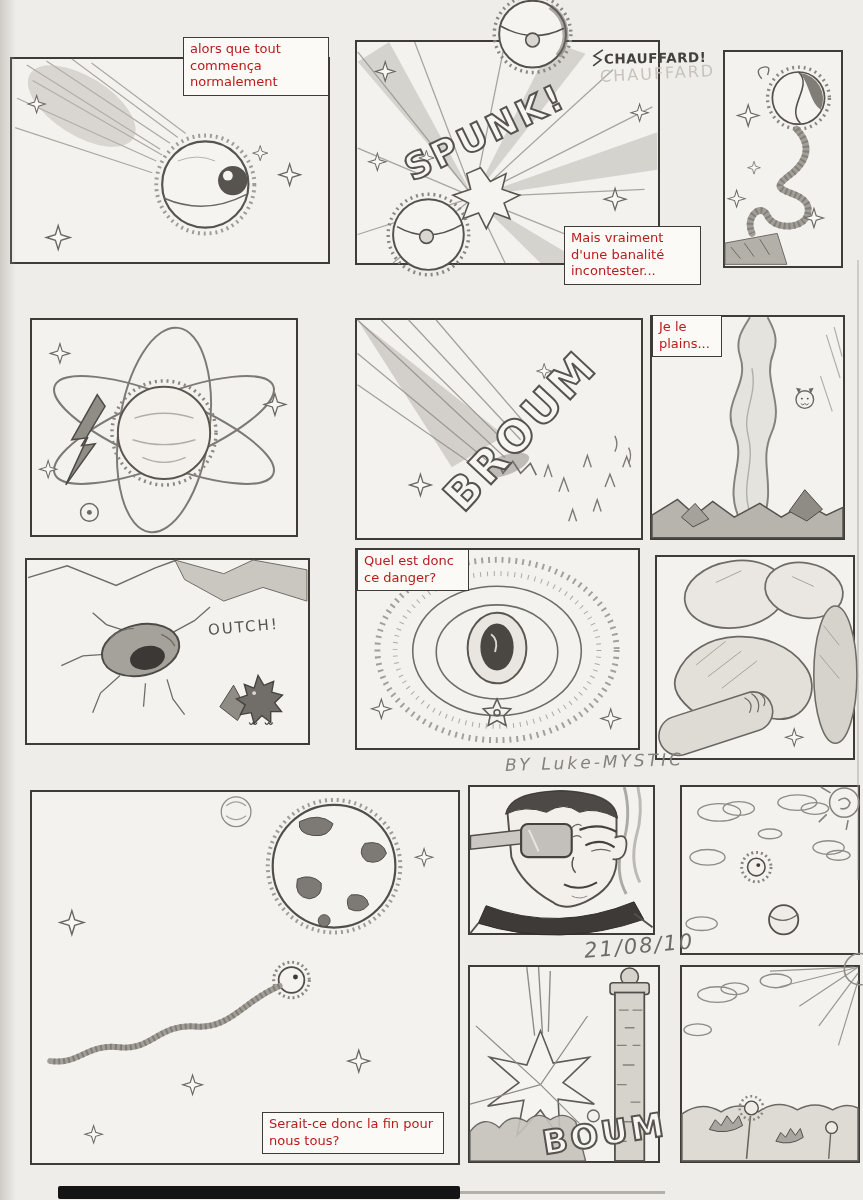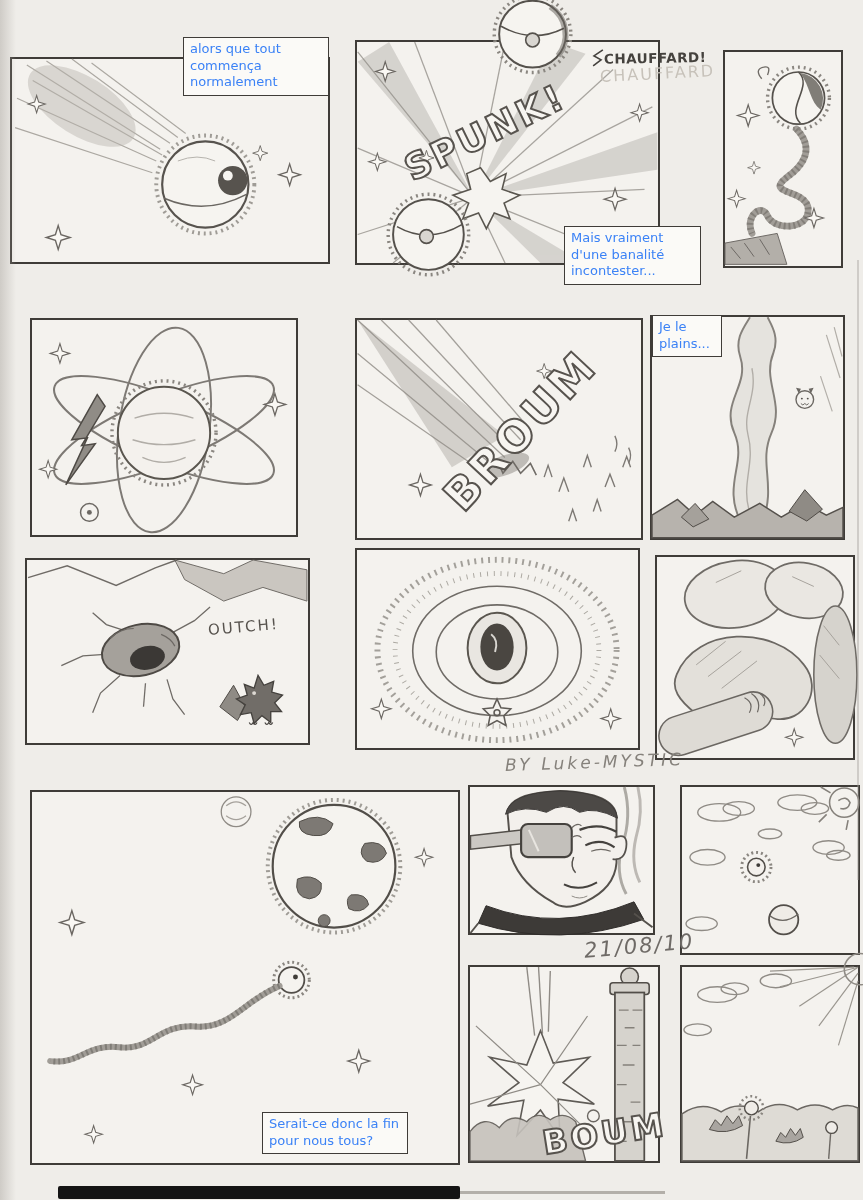--- a/index.html
+++ b/index.html
@@ -5,21 +5,21 @@
   html,body{margin:0;padding:0;background:#e7e4df;}
   .page{position:relative;width:863px;height:1200px;margin:0 auto;overflow:hidden;
         background:#efede9;font-family:"DejaVu Sans",sans-serif;}
   .page::before{content:"";position:absolute;left:0;top:0;width:16px;height:100%;
         background:linear-gradient(90deg,rgba(180,176,170,.55),rgba(180,176,170,0));z-index:6;pointer-events:none;}
   .page::after{content:"";position:absolute;right:4px;top:260px;width:2px;height:620px;
         background:rgba(160,156,150,.4);z-index:6;}
   .panel{position:absolute;border:2px solid #3f3c38;background:#f4f2ee;box-sizing:border-box;}
   svg.art{position:absolute;left:0;top:0;width:100%;height:100%;overflow:visible;}
   .caption{position:absolute;background:#fbfaf7;border:1px solid #3f3c38;padding:3px 6px 4px;
-        font-size:13px;line-height:1.28;color:#3b82f6;z-index:5;box-sizing:border-box;}
+        font-size:13px;line-height:1.28;color:#b91c1c;z-index:5;box-sizing:border-box;}
   .hand{position:absolute;color:#45423e;z-index:4;white-space:nowrap;}
   .sfx{position:absolute;font-weight:700;color:#f7f5f1;-webkit-text-stroke:2px #57534e;
         letter-spacing:3px;z-index:3;white-space:nowrap;}
   .strip{position:absolute;background:#141414;border-radius:2px;z-index:7;}
   .stripfaint{position:absolute;background:#b3afa9;z-index:7;}
 </style>
 </head>
 <body>
 
 <div class="page">
@@ -239,20 +239,21 @@
     <ellipse cx="142" cy="99" rx="17" ry="24" fill="#4a4641"></ellipse>
     <path d="M136 86 q 8 6 4 18" fill="none" stroke="#d9d6d1" stroke-width="2"></path>
     <g fill="none" stroke="#5f5b56" stroke-width="1.6">
       <path d="M142 152 l4 9 10 1 -7 7 2 10 -9 -5 -9 5 2 -10 -7 -7 10 -1 z"></path>
       <circle cx="142" cy="166" r="3"></circle>
     </g>
     <use href="#spark" transform="translate(24 162) scale(.9)"></use>
     <use href="#spark" transform="translate(258 172) scale(.9)"></use>
   </svg>
 </div>
+<div class="caption" style="left:357px;top:549px;width:112px">Quel est donc ce danger?</div>
 
 <div class="panel" style="left:655px;top:555px;width:200px;height:205px">
   <svg class="art" viewBox="0 0 200 205">
     <ellipse cx="80" cy="38" rx="52" ry="34" transform="rotate(-8 80 38)" fill="#eae7e2" stroke="#6f6b66" stroke-width="1.8"></ellipse>
     <ellipse cx="150" cy="34" rx="40" ry="28" transform="rotate(10 150 34)" fill="#eae7e2" stroke="#6f6b66" stroke-width="1.8"></ellipse>
     <path d="M20 120 C 40 70 120 70 150 110 C 170 135 150 170 120 165 C 90 160 60 175 40 160 C 22 146 14 134 20 120 Z" fill="#e3e0da" stroke="#6b6762" stroke-width="1.8"></path>
     <ellipse cx="182" cy="120" rx="22" ry="70" fill="#d6d3cd" stroke="#6f6b66" stroke-width="1.6"></ellipse>
     <g transform="rotate(-18 60 170)">
       <rect x="0" y="150" width="120" height="40" rx="20" fill="#dedbd5" stroke="#6b6762" stroke-width="1.6"></rect>
       <path d="M96 154 q8 8 0 16 M 104 152 q8 10 0 20 M 112 154 q6 8 0 14" fill="none" stroke="#6b6762" stroke-width="1.2"></path>
@@ -294,21 +295,21 @@
       <path d="M250 196 C 215 210 200 240 165 237 C 128 234 120 262 88 258 C 55 254 48 276 18 272" fill="none" stroke="#a19d97" stroke-width="6" stroke-linecap="round"></path>
       <path d="M250 196 C 215 210 200 240 165 237 C 128 234 120 262 88 258 C 55 254 48 276 18 272" fill="none" stroke="#6f6b66" stroke-width="6" stroke-dasharray="2 3" opacity=".65"></path>
     </g>
     <use href="#spark" transform="translate(40 132) scale(1.1)"></use>
     <use href="#spark" transform="translate(162 296) scale(.9)"></use>
     <use href="#spark" transform="translate(330 272)"></use>
     <use href="#spark" transform="translate(62 346) scale(.8)"></use>
     <use href="#spark" transform="translate(396 66) scale(.8)"></use>
   </svg>
 </div>
-<div class="caption" style="left:262px;top:1112px;width:146px">Serait-ce donc la fin pour nous tous?</div>
+<div class="caption" style="left:262px;top:1112px;width:182px">Serait-ce donc la fin pour nous tous?</div>
 
 <div class="panel" style="left:468px;top:785px;width:187px;height:150px">
   <svg class="art" viewBox="0 0 187 150">
     <path d="M158 0 q8 30 -2 60 q-8 28 4 50" fill="none" stroke="#8f8b85" stroke-width="3" opacity=".7"></path>
     <path d="M172 0 q6 26 -2 52 q-6 26 4 46" fill="none" stroke="#a5a19b" stroke-width="3" opacity=".7"></path>
     <path d="M38 26 Q 40 6 92 4 Q 148 6 150 30 L 150 78 Q 148 104 118 118 Q 96 128 84 118 Q 52 100 42 72 Z" fill="#f3f0ec" stroke="#55514c" stroke-width="2"></path>
     <path d="M36 28 Q 40 6 92 4 Q 148 6 151 32 Q 128 20 112 26 Q 96 14 78 26 Q 56 18 36 28 Z" fill="#4c4946" stroke="#3c3936"></path>
     <path d="M148 52 q14 -6 12 10 q-2 14 -14 12" fill="#f3f0ec" stroke="#55514c" stroke-width="1.8"></path>
     <polygon points="0,50 54,44 56,58 0,64" fill="#cbc8c3" stroke="#524e49" stroke-width="1.5"></polygon>
     <rect x="52" y="38" width="52" height="34" rx="7" fill="#c3c0bb" stroke="#45423e" stroke-width="2.2"></rect>

